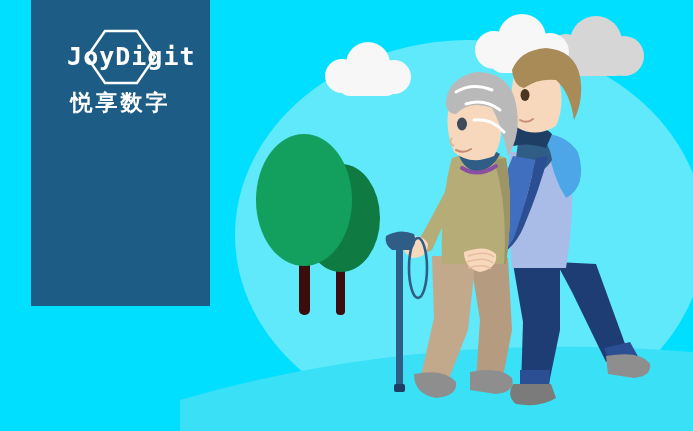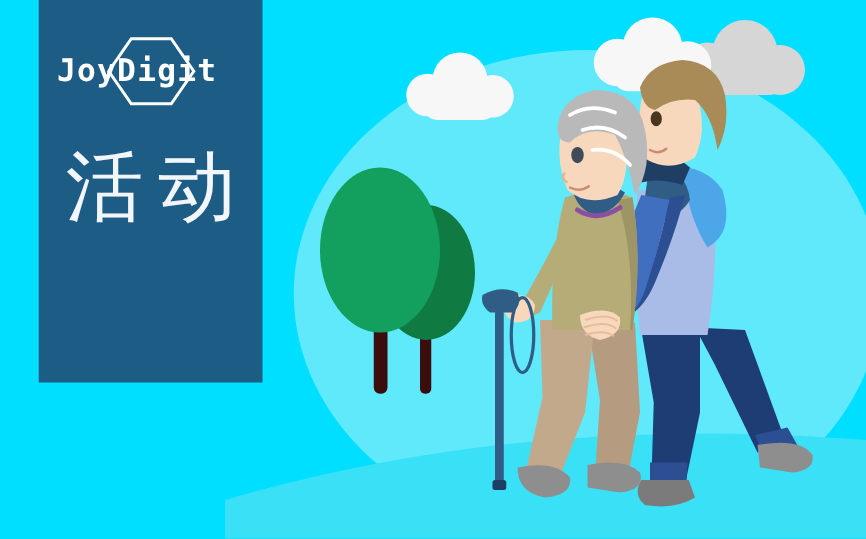--- a/index.html
+++ b/index.html
@@ -11,21 +11,21 @@
   #poster{position:relative;width:693px;height:431px;background:#00dfff;overflow:hidden;}
   #art{position:absolute;left:0;top:0;width:693px;height:431px;}
   .panel{
     position:absolute;left:31px;top:0;width:179px;height:306px;
     background:#1d5c85;z-index:5;
     display:flex;flex-direction:column;align-items:center;
   }
   .logo-wrap{position:relative;width:150px;height:58px;margin-top:28px;}
   .hexagon{position:absolute;left:38px;top:0;width:74px;height:58px;}
   .logo-text{
-    position:absolute;left:0;top:10px;width:150px;text-align:left;
+    position:absolute;left:0;top:10px;width:150px;text-align:right;
     color:#ffffff;font-size:25px;font-weight:bold;letter-spacing:1px;
     font-family:"DejaVu Sans Mono","Liberation Mono",monospace;
     z-index:2;line-height:38px;
   }
   .sub-brand{
     color:#ffffff;font-size:22px;font-weight:bold;letter-spacing:3px;
     margin-top:2px;font-family:"DejaVu Sans","Liberation Sans",sans-serif;
   }
   .title-a{
     color:#f2f6f8;font-size:62px;font-weight:300;letter-spacing:12px;
@@ -153,17 +153,17 @@
 
   <div class="panel">
 
     <div class="logo-wrap">
       <svg class="hexagon" viewBox="0 0 74 58">
         <polygon points="21,3 53,3 71,29 53,55 21,55 3,29" fill="none" stroke="#ffffff" stroke-width="2.4"></polygon>
       </svg>
       <div class="logo-text">JoyDigit</div>
     </div>
 
+    <div class="sub-brand">悦享数字</div>
 
-    <div class="title-a">活动</div>
   </div>
 
 </div>
 
 </body></html>

